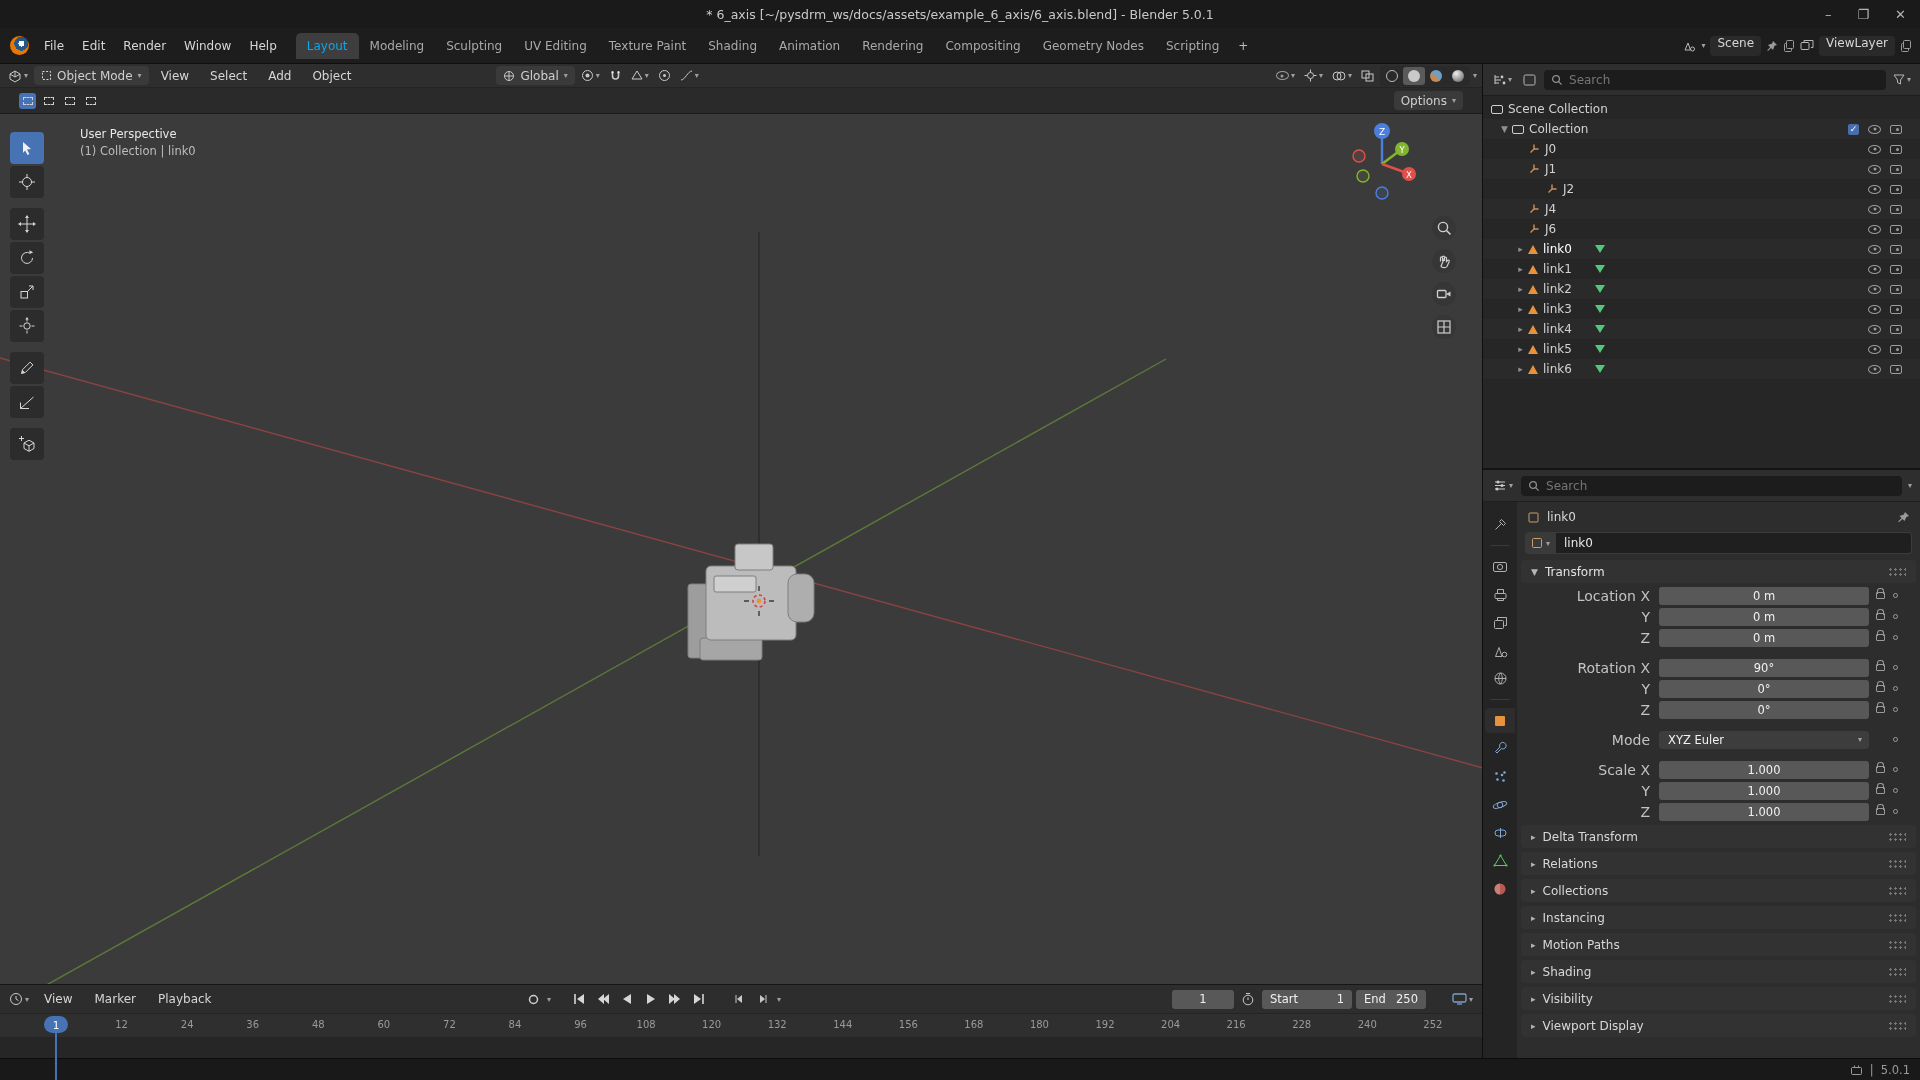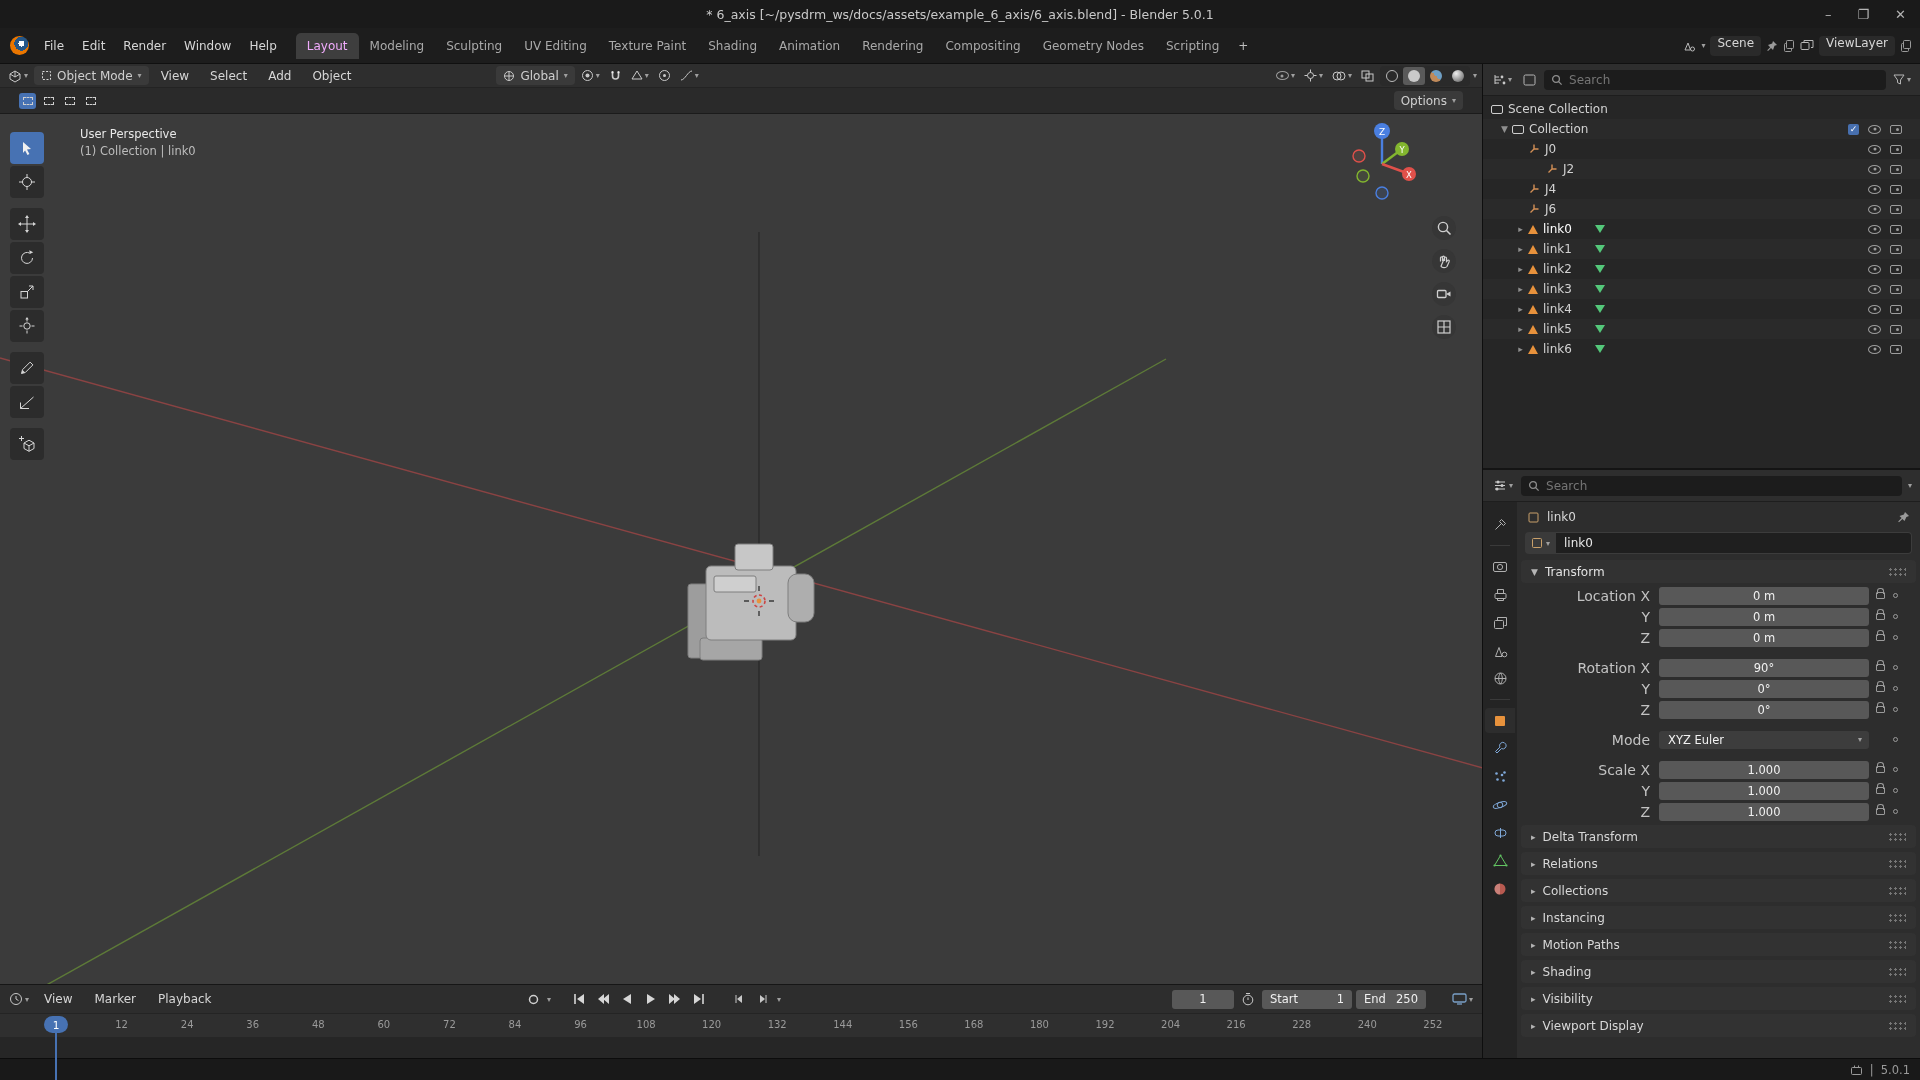--- a/index.html
+++ b/index.html
@@ -8,21 +8,21 @@
 svg{display:block}
 
 .titlebar{flex:0 0 28px;background:#1a1a1a;display:flex;align-items:center;justify-content:center;position:relative;color:#c9c9c9;font-size:12.5px}
 .win-btns{position:absolute;right:14px;top:0;height:100%;display:flex;gap:26px;align-items:center;color:#b5b5b5;font-size:13px}
 
 .topbar{flex:0 0 36px;background:#1d1d1d;display:flex;align-items:center;padding:0 8px;border-bottom:1px solid #101010}
 .blogo{width:19px;height:19px;border-radius:50%;background:radial-gradient(circle at 60% 40%, #fff 0 3px, #265787 3px 7px, #ea7600 7px);margin:0 6px 0 2px}
 .menu-item{padding:4px 9px;border-radius:4px;color:#d6d6d6}
 .ws-tabs{display:flex;align-items:center;margin-left:10px}
 .ws-tab{padding:6px 11px;color:#a9a9a9;font-size:12px;border-radius:5px 5px 0 0;align-self:flex-end}
-.ws-tab.active{background:#3e3e3e;color:#f0abfc}
+.ws-tab.active{background:#3e3e3e;color:#0ea5e9}
 .ws-add{color:#bdbdbd;padding:4px 8px}
 .topbar-right{margin-left:auto;display:flex;align-items:center;gap:5px}
 .tb-chip{display:flex;align-items:flex-start;gap:5px;background:#2a2a2a;border-radius:4px;height:20px;padding:0 7px;color:#d6d6d6}
 .chev{font-size:8px;color:#9f9f9f}
 
 .main{flex:1;display:flex;min-height:0}
 .left{width:1483px;display:flex;flex-direction:column;border-right:1px solid #0e0e0e}
 .right{flex:1;display:flex;flex-direction:column;background:#282828;min-width:0}
 
 .vph{height:24px;background:#2e2e2e;display:flex;align-items:center;padding:0 5px;gap:3px;border-bottom:1px solid #232323}
@@ -658,20 +658,31 @@
             <span class="tw"> </span>
             <svg width="12" height="12">
               <path d="M6 6V1.5M6 6h4.5M6 6L2.5 9.5" stroke="#d49056" stroke-width="1.4" fill="none"></path>
             </svg>
             <span class="olbl">J0</span>
             <span class="ol-right">
               <span class="i-eye"></span>
               <span class="i-cam"></span>
             </span>
           </div>
+        <div class="ol-row" style="padding-left:30px">
+            <span class="tw"> </span>
+            <svg width="12" height="12">
+              <path d="M6 6V1.5M6 6h4.5M6 6L2.5 9.5" stroke="#d49056" stroke-width="1.4" fill="none"></path>
+            </svg>
+            <span class="olbl">J1</span>
+            <span class="ol-right">
+              <span class="i-eye"></span>
+              <span class="i-cam"></span>
+            </span>
+          </div>
         <div class="ol-row" style="padding-left:48px">
             <span class="tw"> </span>
             <svg width="12" height="12">
               <path d="M6 6V1.5M6 6h4.5M6 6L2.5 9.5" stroke="#d49056" stroke-width="1.4" fill="none"></path>
             </svg>
             <span class="olbl">J2</span>
             <span class="ol-right">
               <span class="i-eye"></span>
               <span class="i-cam"></span>
             </span>

